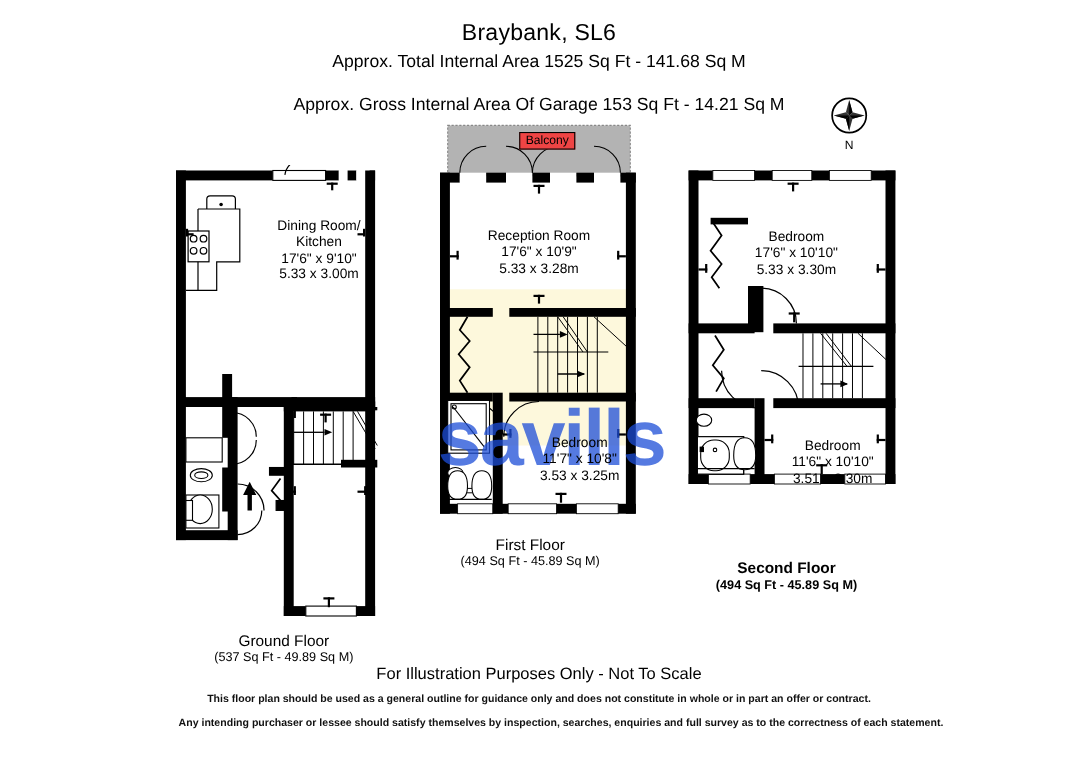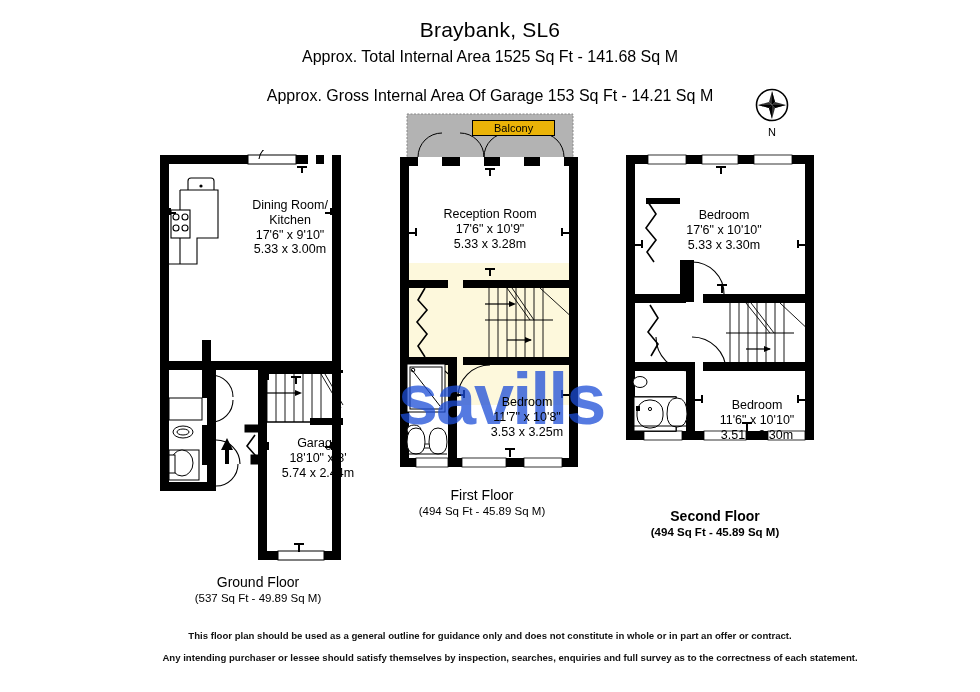--- a/index.html
+++ b/index.html
@@ -29,22 +29,22 @@
   .cap .sz{font-size:11.5px;margin-top:2px;}
 
   
   .rlab{position:absolute;text-align:center;line-height:1.18;}
   .rlab .l1{font-size:12.5px;}
   .rlab .l2{font-size:12.5px;}
   .rlab .l3{font-size:12.5px;}
 
   
   .balc-tag{
-    position:absolute;font-size:11px;background:#eab308;border:1px solid #000;
-    padding:1px 21px;line-height:1.1;
+    position:absolute;font-size:11px;background:#ef4444;border:1px solid #000;
+    padding:1px 5px;line-height:1.1;
   }
 
   
   .wm{
     position:absolute;left:398px;top:358px;width:220px;
     font-size:72px;font-weight:700;letter-spacing:-2px;
     color:#1d4ed8;opacity:.75;font-family:"Liberation Sans",sans-serif;
     pointer-events:none;user-select:none;
   }
 
@@ -192,25 +192,20 @@
     </svg>
   </div>
 
   <div class="rlab" style="left:230px;top:198px;width:120px;">
     <div class="l1">Dining Room/</div>
     <div class="l1">Kitchen</div>
     <div class="l2">17'6" x 9'10"</div>
     <div class="l3">5.33 x 3.00m</div>
   </div>
 
-  <div class="rlab" style="left:258px;top:436px;width:120px;">
-    <div class="l1">Garage</div>
-    <div class="l2">18'10" x 8'</div>
-    <div class="l3">5.74 x 2.44m</div>
-  </div>
 
   <div class="cap" style="left:128px;top:574px;">
     <div class="nm">Ground Floor</div>
     <div class="sz">(537 Sq Ft -  49.89 Sq M)</div>
   </div>
 
   <div class="plan" style="left:385px;top:112px;">
     <svg width="210" height="365" viewBox="0 0 210 365">
 
       <g>
@@ -482,16 +477,17 @@
     <div class="l1">Bedroom</div>
     <div class="l2">11'6" x 10'10"</div>
     <div class="l3">3.51 x 3.30m</div>
   </div>
 
   <div class="cap" style="left:585px;top:508px;font-weight:bold;">
     <div class="nm">Second Floor</div>
     <div class="sz">(494 Sq Ft -  45.89 Sq M)</div>
   </div>
 
+  <div id="foot-title">For Illustration Purposes Only - Not To Scale</div>
   <div class="disc" id="d1">This floor plan should be used as a general outline for guidance only and does not constitute in whole or in part an offer or contract.</div>
   <div class="disc" id="d2">Any intending purchaser or lessee should satisfy themselves by inspection, searches, enquiries and full survey as to the correctness of each statement.</div>
 
 </div>
 
 </body></html>

